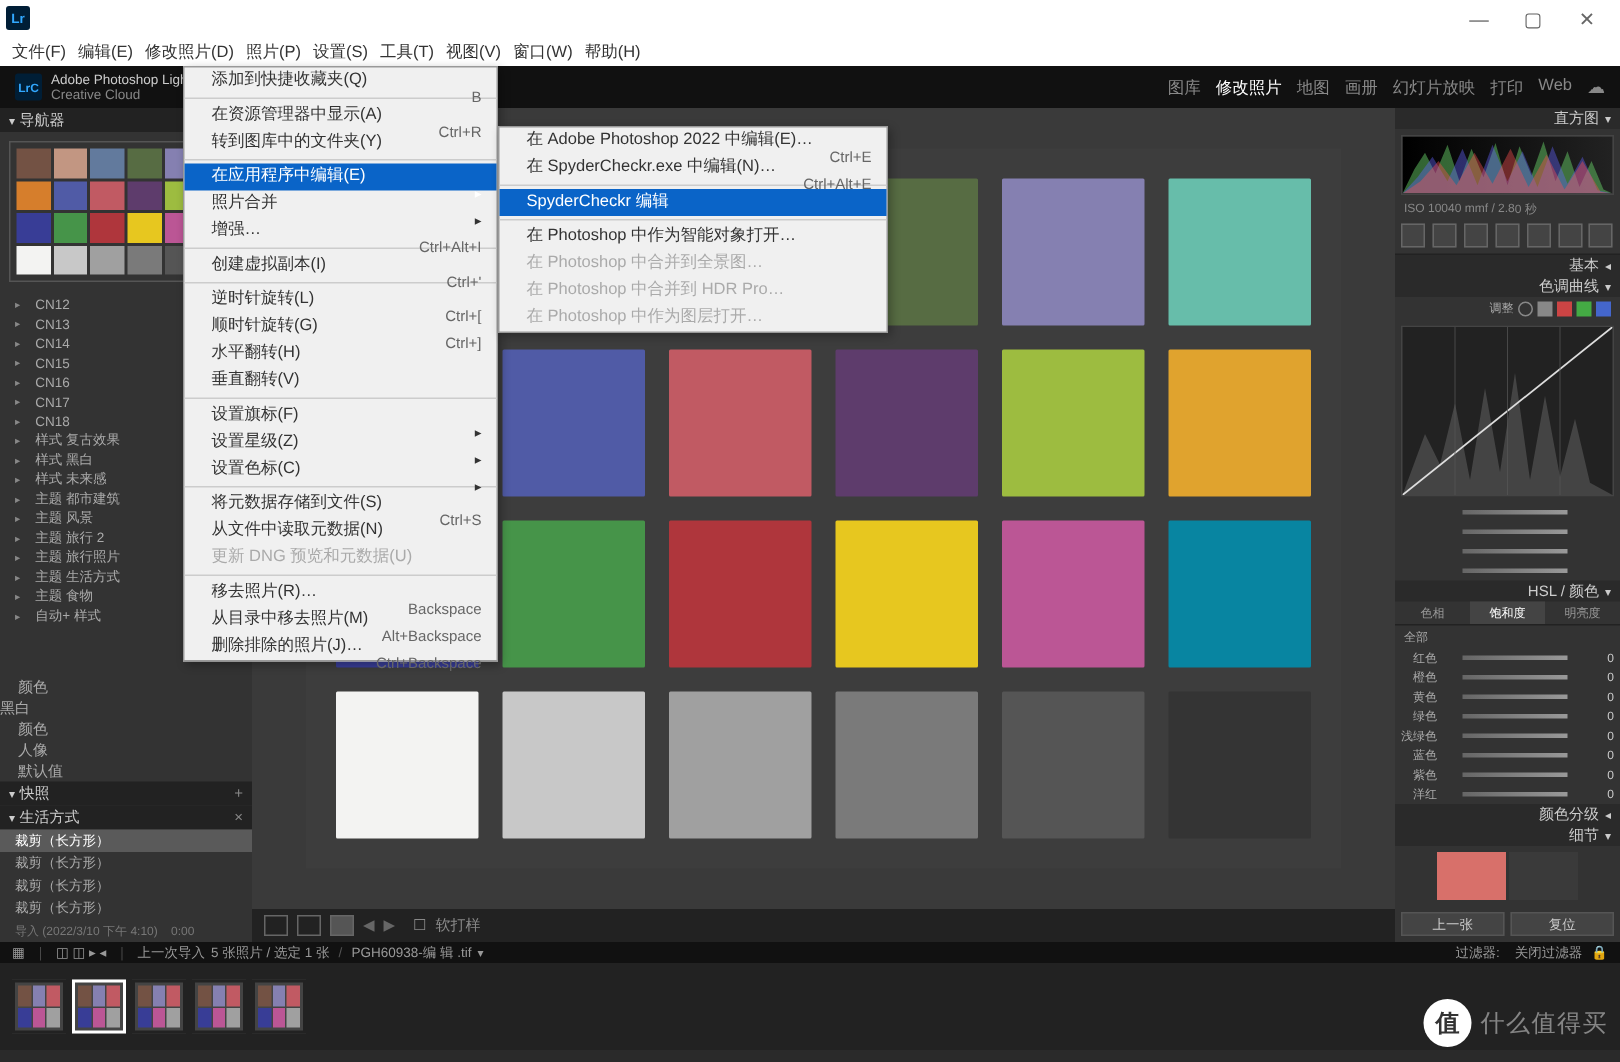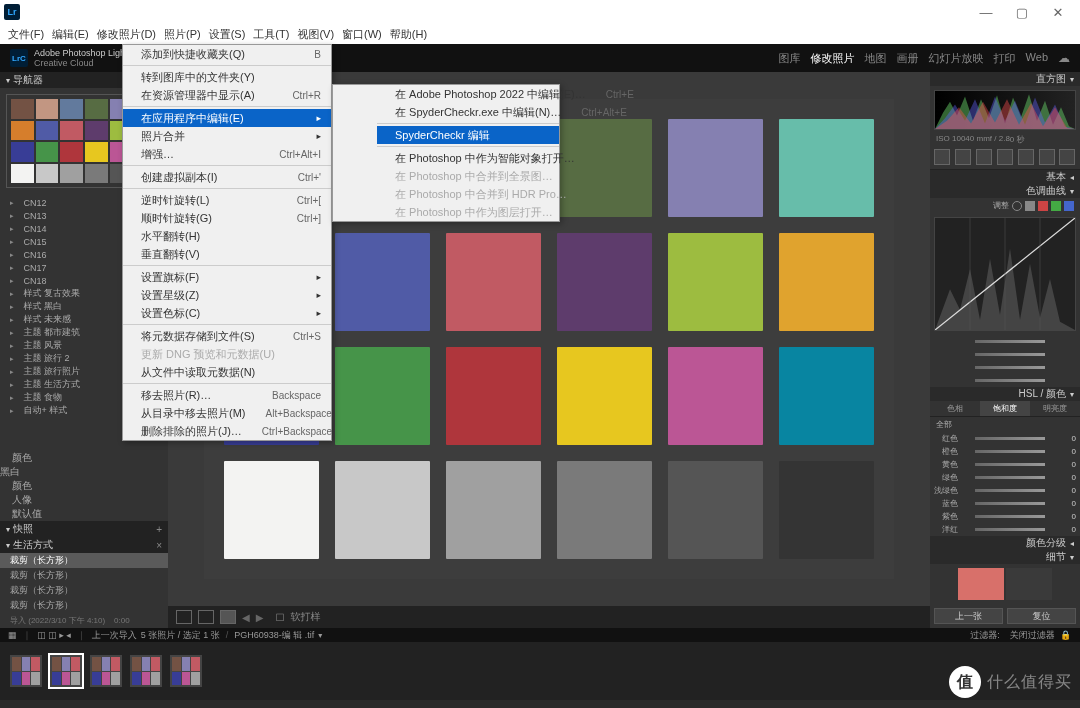--- a/index.html
+++ b/index.html
@@ -58,28 +58,28 @@
 .btn-row2 { display:flex; gap:4px; padding:4px; }
 .btn-row2 button { flex:1; height:16px; background:#444; border:1px solid #555; color:#ccc; font-size:9px; }
 .statusbar { height:14px; background:#111; display:flex; align-items:center; font-size:9px; color:#999; padding:0 8px; }
 .statusbar .sep { margin:0 6px; color:#555; }
 .filmstrip { height:58px; background:#222; display:flex; align-items:center; padding:4px 8px; gap:4px; }
 .filmstrip .thumb { width:36px; height:36px; background:#444; border:2px solid #222; display:grid; grid-template-columns:repeat(3,1fr); grid-template-rows:repeat(2,1fr); gap:1px; padding:2px; }
 .filmstrip .thumb.sel { border-color:#fff; }
 .filmstrip .thumb div { background:#777; }
 
 .dropdown { position:absolute; background:#f0f0f0; border:1px solid #999; box-shadow:2px 2px 6px rgba(0,0,0,.3); font-size:11px; color:#333; z-index:100; }
-.dropdown .mi { display:flex; align-items:center; height:18px; padding:0 10px 0 18px; white-space:nowrap; }
+.dropdown .mi { display:flex; align-items:flex-start; height:18px; padding:0 10px 0 18px; white-space:nowrap;flex-direction:column; }
 .dropdown .mi .sc { margin-left:auto; padding-left:20px; color:#666; font-size:10px; }
 .dropdown .mi .arrow { margin-left:auto; padding-left:20px; font-size:9px; }
 .dropdown .mi.hl { background:#0a64c8; color:#fff; }
 .dropdown .mi.dis { color:#aaa; }
 .dropdown hr { border:none; border-top:1px solid #ccc; margin:2px 0; }
 .menu1 { left:122px; top:44px; width:210px; }
-.menu2 { left:332px; top:84px; width:228px;padding-left:44px; }
+.menu2 { left:332px; top:84px; width:260px; }
 
 .watermark { position:absolute; right:8px; bottom:10px; display:flex; align-items:center; gap:6px; }
 .watermark .circle { width:32px; height:32px; border-radius:50%; background:#fff; display:flex; align-items:center; justify-content:center; font-size:16px; font-weight:bold; color:#333; }
 .watermark .txt { font-size:16px; color:rgba(255,255,255,.45); font-weight:normal; letter-spacing:1px; }
 </style>
 </head>
 <body>
 
 <div class="titlebar">
   <div class="lr-icon">Lr</div>
@@ -447,25 +447,25 @@
     </div>
   </div>
 
 <div class="dropdown menu1" id="menu1">
     <div class="mi">
       <span>添加到快捷收藏夹(Q)</span>
       <span class="sc">B</span>
     </div>
     <hr>
     <div class="mi">
-      <span>转到图库中的文件夹(Y)</span>
-    </div>
-    <div class="mi">
       <span>在资源管理器中显示(A)</span>
       <span class="sc">Ctrl+R</span>
+    </div>
+    <div class="mi">
+      <span>转到图库中的文件夹(Y)</span>
     </div>
     <hr>
     <div class="mi hl">
       <span>在应用程序中编辑(E)</span>
       <span class="arrow">▸</span>
     </div>
     <div class="mi">
       <span>照片合并</span>
       <span class="arrow">▸</span>
     </div>
@@ -504,25 +504,25 @@
     </div>
     <div class="mi">
       <span>设置色标(C)</span>
       <span class="arrow">▸</span>
     </div>
     <hr>
     <div class="mi">
       <span>将元数据存储到文件(S)</span>
       <span class="sc">Ctrl+S</span>
     </div>
+    <div class="mi">
+      <span>从文件中读取元数据(N)</span>
+    </div>
     <div class="mi dis">
       <span>更新 DNG 预览和元数据(U)</span>
-    </div>
-    <div class="mi">
-      <span>从文件中读取元数据(N)</span>
     </div>
     <hr>
     <div class="mi">
       <span>移去照片(R)…</span>
       <span class="sc">Backspace</span>
     </div>
     <div class="mi">
       <span>从目录中移去照片(M)</span>
       <span class="sc">Alt+Backspace</span>
     </div>

